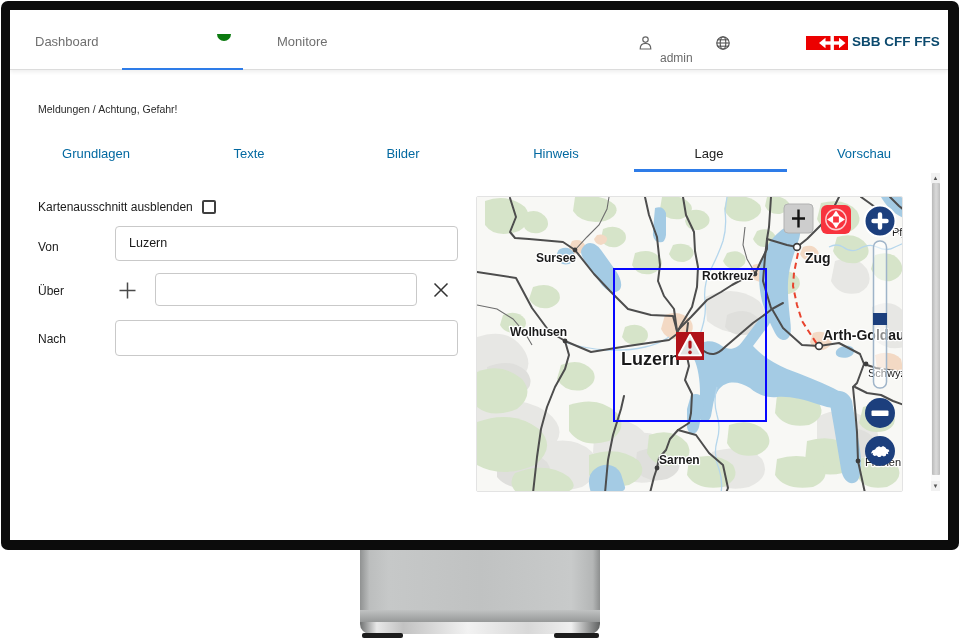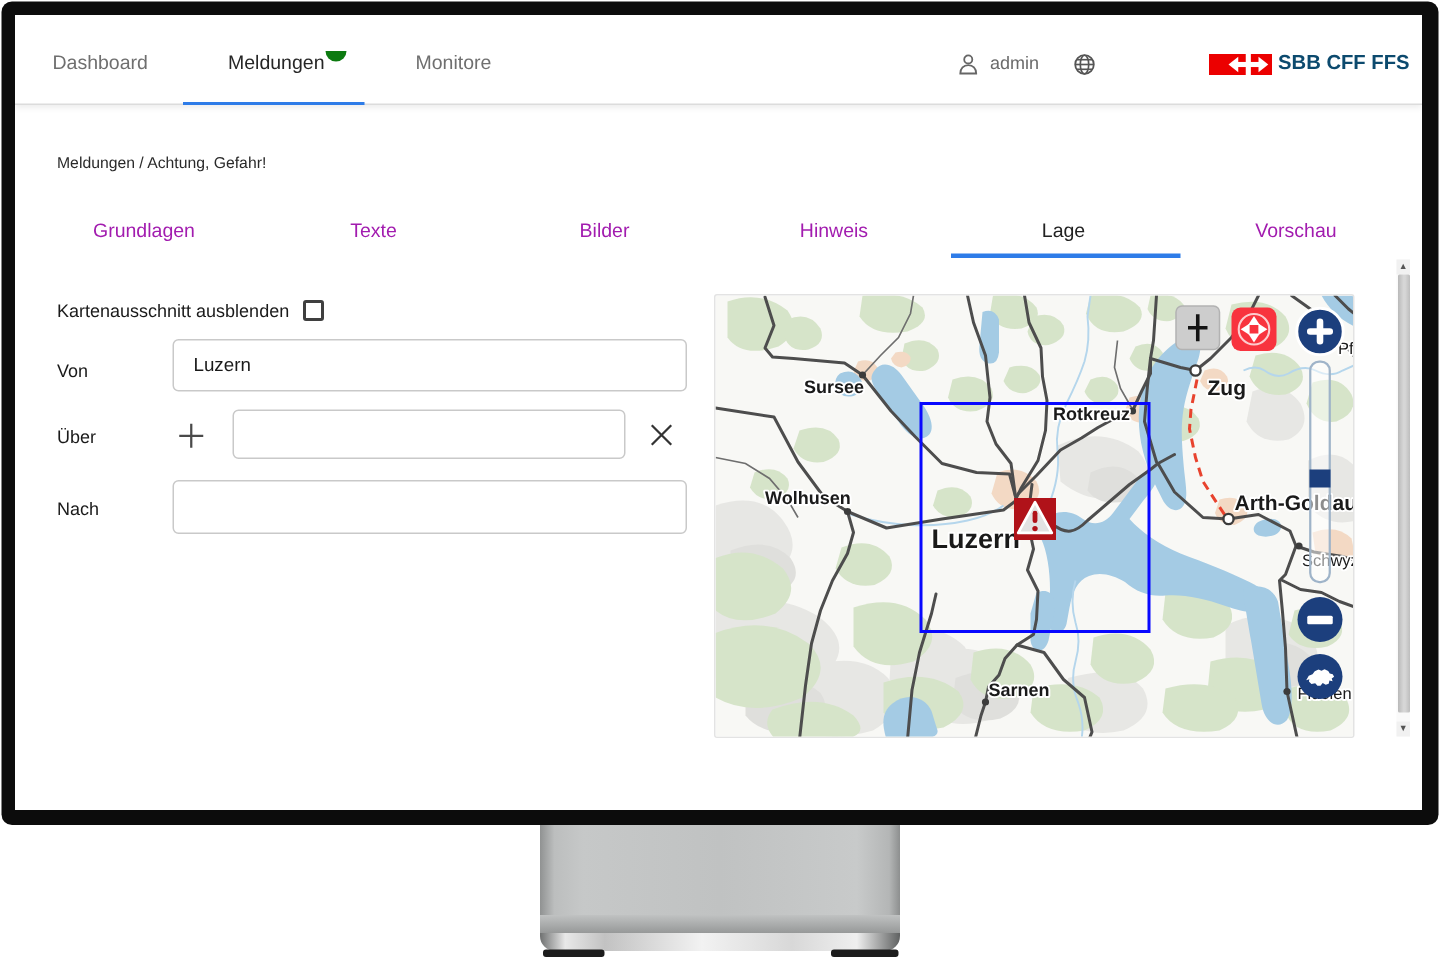--- a/index.html
+++ b/index.html
@@ -7,26 +7,26 @@
   .monitor { position:absolute; left:1px; top:1px; width:958px; height:549px; background:#0c0c0c; border-radius:7px; }
   .screen { position:absolute; left:9px; top:9px; width:938px; height:530px; background:#fff; overflow:hidden; }
   .abs { position:absolute; }
   
   .nav { position:absolute; left:0; top:0; width:938px; height:60px; background:#fff; border-bottom:1px solid #dcdcdc; box-shadow:0 2px 4px rgba(0,0,0,0.07); }
   .navitem { position:absolute; top:0; height:76px; line-height:64px; font-size:13px; color:#6f6f6f; }
   .navitem.active { color:#262626; }
   .badge { position:absolute; left:207px; top:24px; width:14px; height:7px; background:#0c7a10; border-radius:0 0 8px 8px; }
   .underline1 { position:absolute; left:112px; top:57.5px; width:121px; height:2.5px; background:#2e7ce8; }
   .hdricon { position:absolute; top:26px; }
-  .hdrtxt { position:absolute; top:0; height:64px; line-height:64px; font-size:12px; color:#6b6b6b; }
+  .hdrtxt { position:absolute; top:16px; height:64px; line-height:64px; font-size:12px; color:#6b6b6b; }
   .sbbtxt { position:absolute; top:0; height:60px; line-height:64px; font-size:13.5px; font-weight:bold; color:#0c4a6e; white-space:nowrap; }
   
   .crumb { position:absolute; left:28px; top:93px; font-size:10.5px; color:#2a2a2a; }
   
-  .tab { position:absolute; top:136px; width:160px; text-align:center; font-size:13px; color:#a21caf; }
+  .tab { position:absolute; top:136px; width:160px; text-align:center; font-size:13px; color:#0369a1; }
   .tab.active { color:#222; }
   .underline2 { position:absolute; left:624px; top:159px; width:153px; height:2.5px; background:#2e7ce8; }
   
   .flabel { position:absolute; left:28px; font-size:12px; color:#1a1a1a; }
   .cbox { position:absolute; left:192px; top:190px; width:14px; height:14px; border:2px solid #3f3f3f; border-radius:2px; background:#fff; }
   .inp { position:absolute; border:1px solid #c9c9c9; border-radius:4px; background:#fff; font-size:12.5px; color:#1a1a1a; padding-left:13px; font-family:"Liberation Sans", sans-serif; line-height:33px; }
   
   .sbtrack { position:absolute; left:921px; top:163px; width:9px; height:318px; background:#fafafa; }
   .sbarrow { position:absolute; left:921px; width:9px; height:10px; background:#f1f1f1; color:#555; font-size:6px; text-align:center; line-height:10px; }
   .sbthumb { position:absolute; left:921.5px; top:173px; width:8px; height:292px; background:linear-gradient(90deg,#b9b9b9,#d6d6d6 45%,#d6d6d6 60%,#bdbdbd); border-radius:1px; }
@@ -38,21 +38,20 @@
   .standbase { position:absolute; left:360px; top:622px; width:240px; height:12px; border-radius:0 0 10px 10px; background:linear-gradient(90deg,#6f7171 0,#e8e8e8 7%,#c2c2c2 18%,#f2f2f2 45%,#d8d8d8 70%,#efefef 88%,#5f6161 100%); }
   .foot { position:absolute; top:633px; height:5px; background:#1c1c1c; border-radius:2px; }
 </style>
 </head>
 <body>
 <div class="monitor">
 <div class="screen">
 
   <div class="nav"></div>
   <div class="navitem" style="left:25px;">Dashboard</div>
-  <div class="navitem active" style="left:142px;">Meldungen</div>
   <div class="badge"></div>
   <div class="underline1"></div>
   <div class="navitem" style="left:267px;">Monitore</div>
   <svg class="hdricon" style="left:629px;" width="13" height="14" viewBox="0 0 13 14">
         <circle cx="6.5" cy="3.6" r="2.7" fill="none" stroke="#666" stroke-width="1.2"></circle>
         <path d="M1.2,13 C1.2,9.6 3.4,7.4 6.5,7.4 C9.6,7.4 11.8,9.6 11.8,13 Z" fill="none" stroke="#666" stroke-width="1.2"></path>
       </svg>
   <div class="hdrtxt" style="left:650px;">admin</div>
   <svg class="hdricon" style="left:706px;" width="14" height="14" viewBox="0 0 14 14">
         <circle cx="7" cy="7" r="6.2" fill="none" stroke="#555" stroke-width="1.2"></circle>

